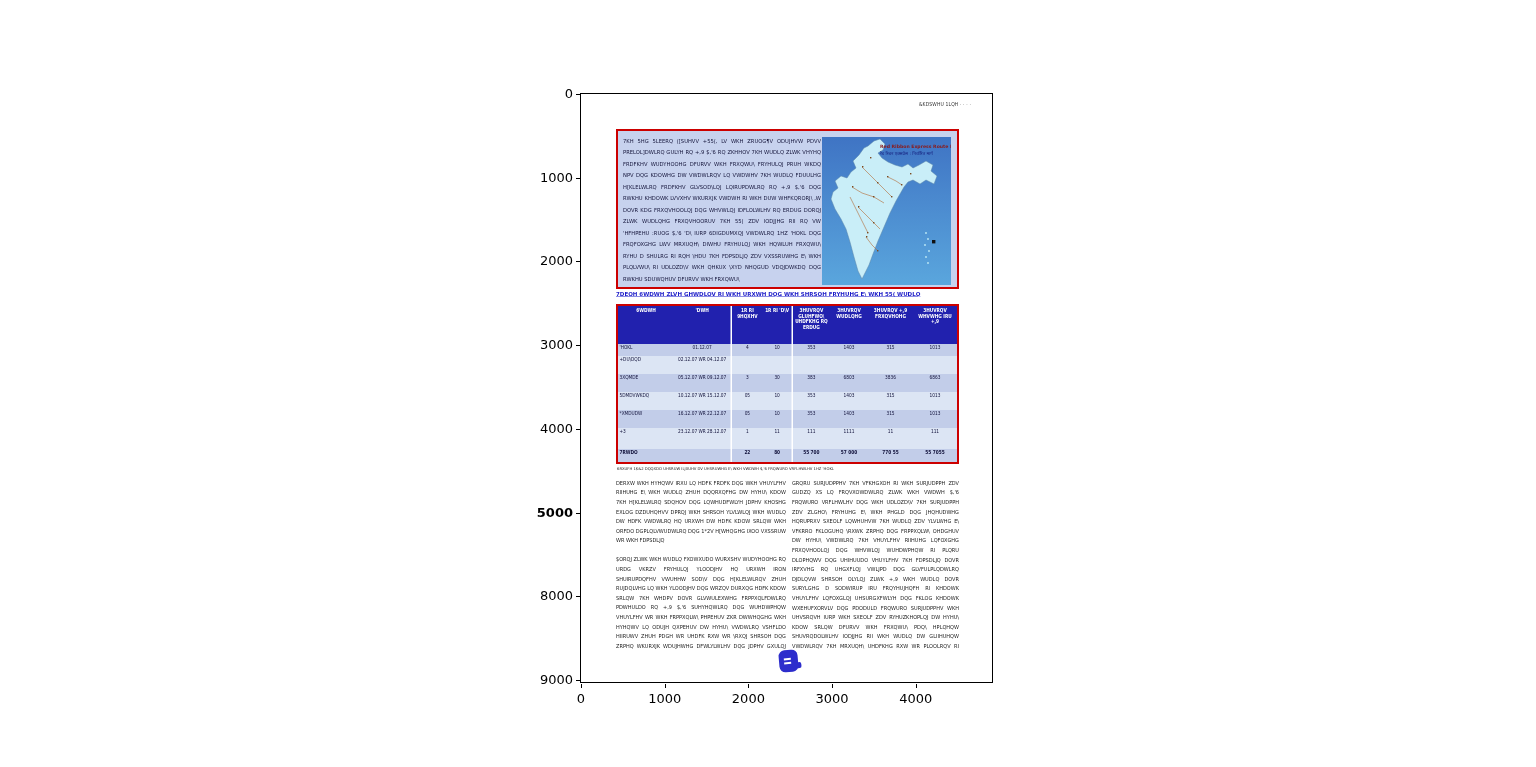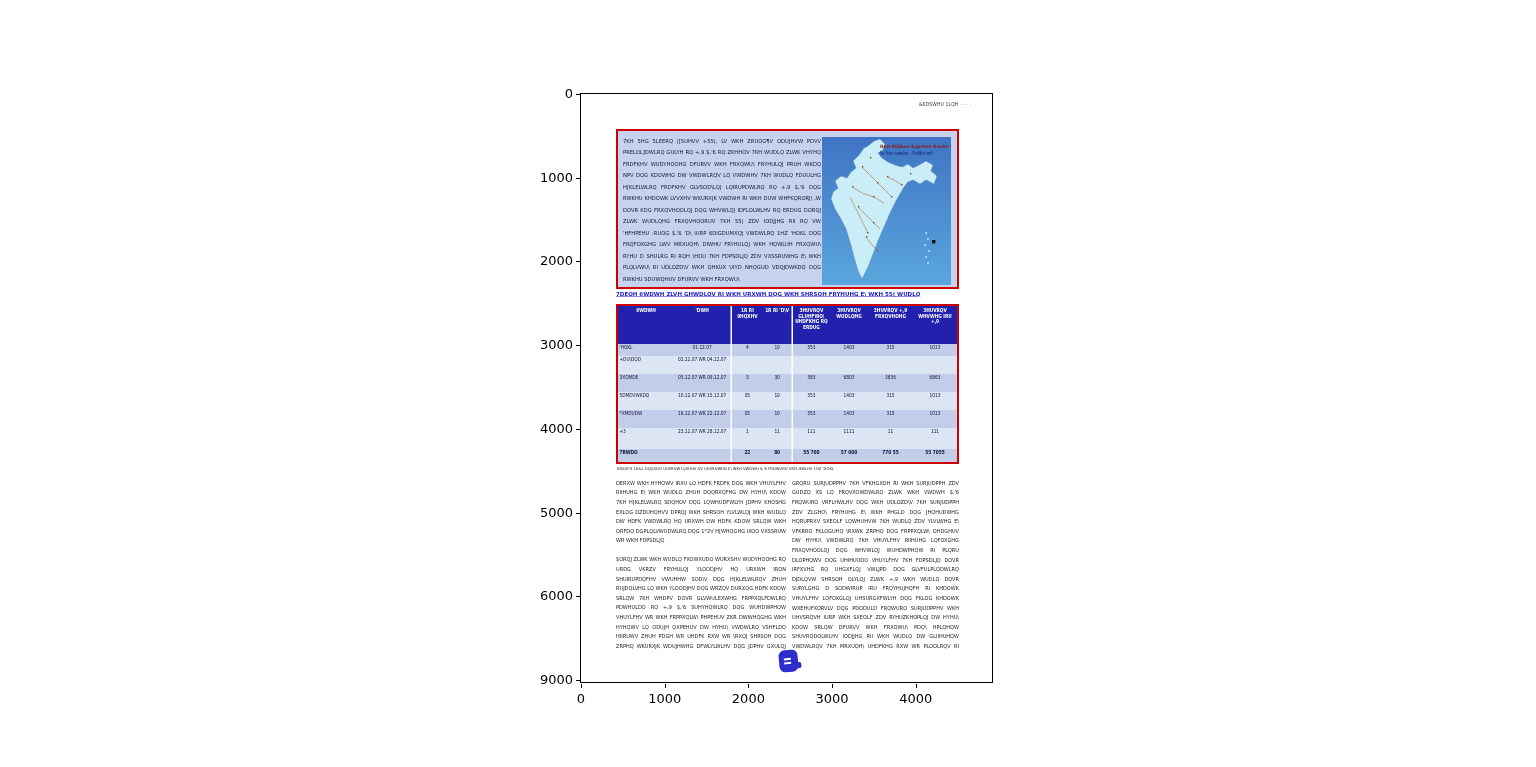--- a/index.html
+++ b/index.html
@@ -82,23 +82,23 @@
       <div class="tickl-y" style="top: -8px;">0</div>
       <div class="tickm-y" style="top: 83.7px;"></div>
       <div class="tickl-y" style="top: 75.7px;">1000</div>
       <div class="tickm-y" style="top: 167.4px;"></div>
       <div class="tickl-y" style="top: 159.4px;">2000</div>
       <div class="tickm-y" style="top: 251.1px;"></div>
       <div class="tickl-y" style="top: 243.1px;">3000</div>
       <div class="tickm-y" style="top: 334.8px;"></div>
       <div class="tickl-y" style="top: 326.8px;">4000</div>
       <div class="tickm-y" style="top: 418.5px;"></div>
-      <div class="tickl-y" style="top: 410.5px;">5000</div>
+      <div class="tickl-y" style="top: 410.5px; font-weight: bold;">5000</div>
       <div class="tickm-y" style="top: 502.2px;"></div>
-      <div class="tickl-y" style="top: 494.2px;">6000</div>
+      <div class="tickl-y" style="top: 494.2px;">8000</div>
       <div class="tickm-y" style="top: 585.9px;"></div>
       <div class="tickl-y" style="top: 577.9px;">9000</div>
       <div class="tickm-x" style="left: 0px;"></div>
       <div class="tickl-x" style="left: -22px;">0</div>
       <div class="tickm-x" style="left: 83.7px;"></div>
       <div class="tickl-x" style="left: 61.7px;">1000</div>
       <div class="tickm-x" style="left: 167.4px;"></div>
       <div class="tickl-x" style="left: 145.4px;">2000</div>
       <div class="tickm-x" style="left: 251.1px;"></div>
       <div class="tickl-x" style="left: 229.1px;">3000</div>

